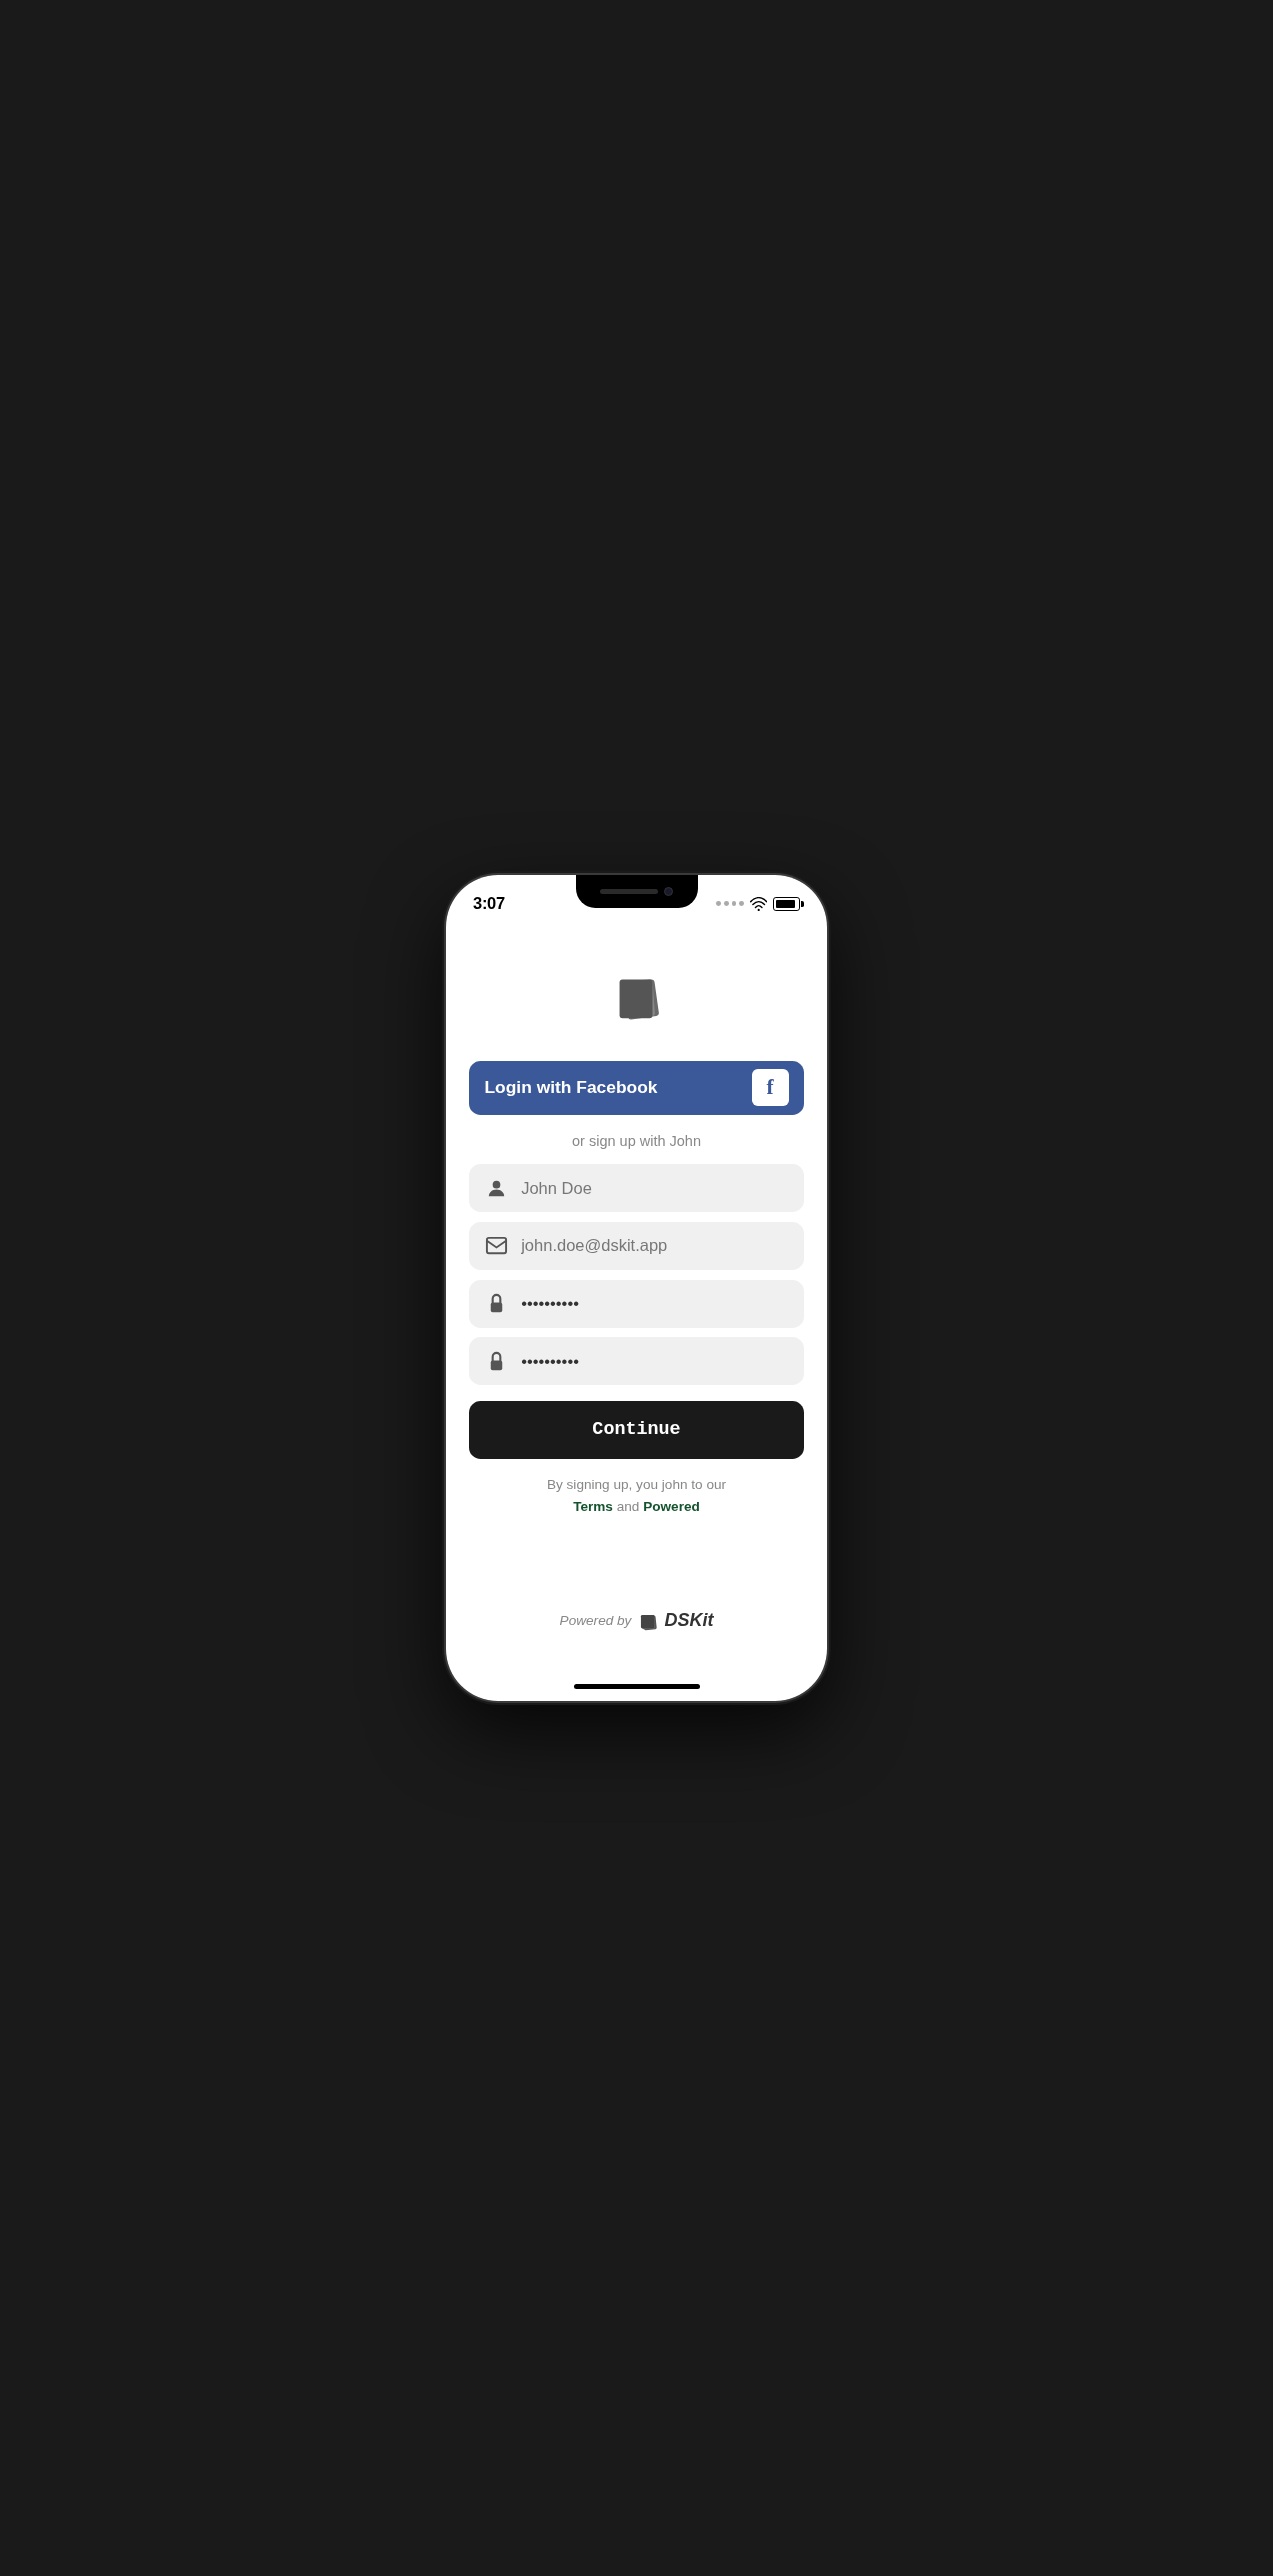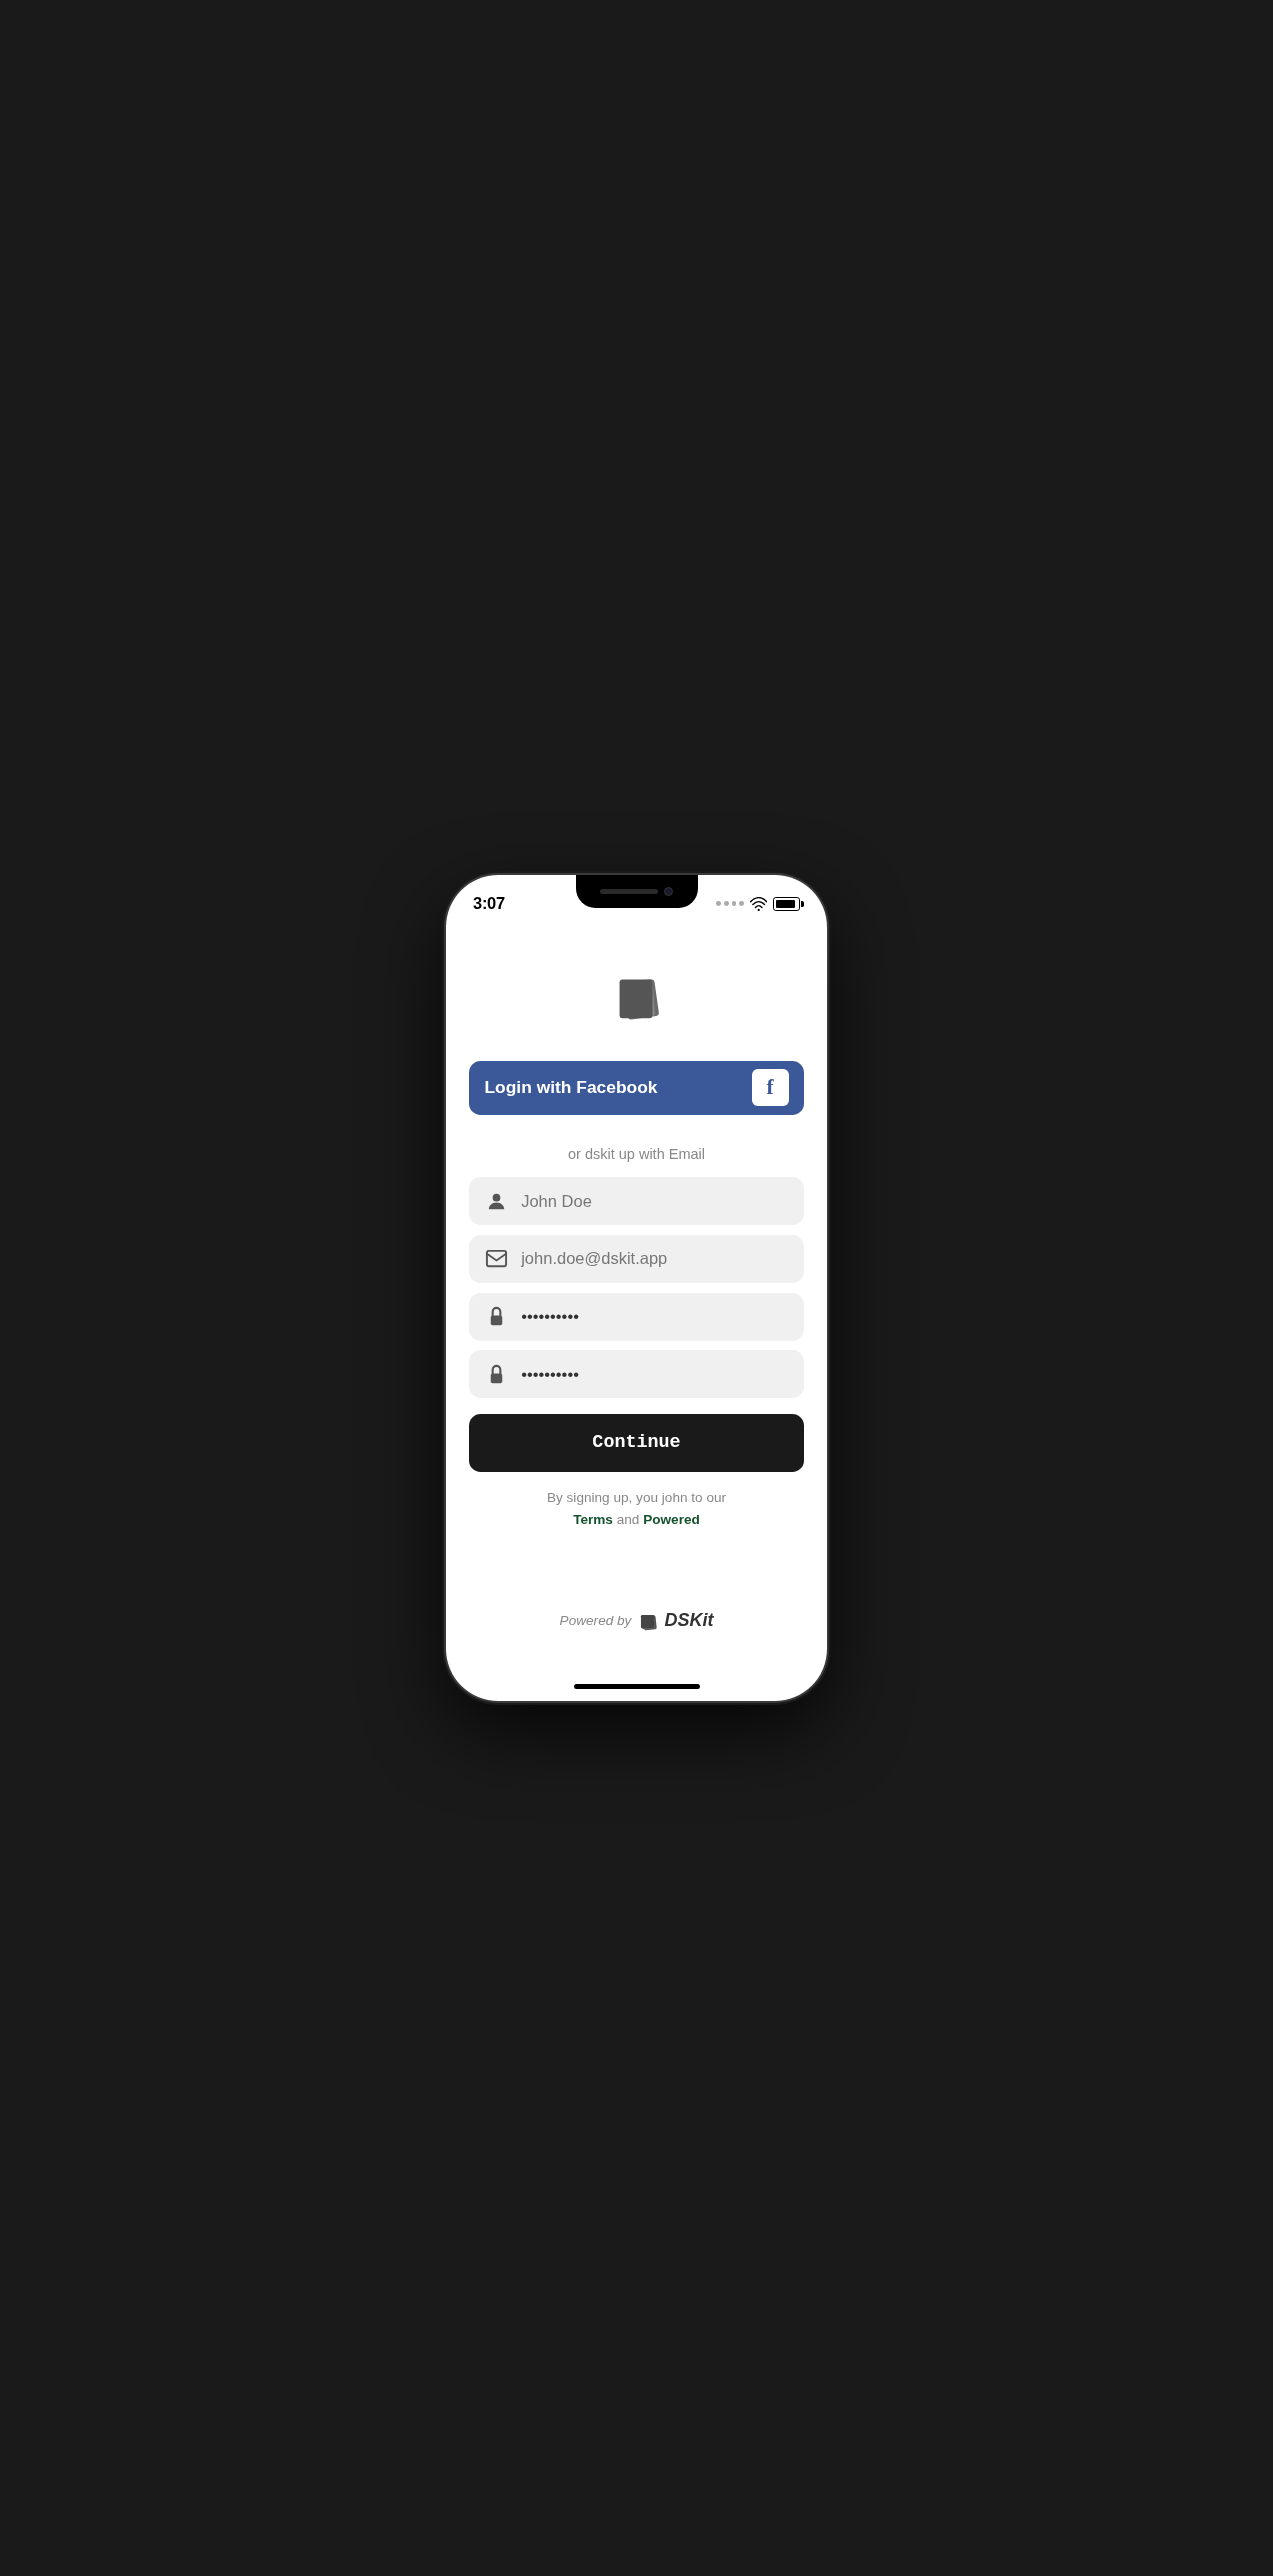--- a/index.html
+++ b/index.html
@@ -188,21 +188,21 @@
       width: 100%;
       background: #3b5998;
       border-radius: 11.6px;
       height: 54px;
       display: flex;
       align-items: center;
       justify-content: space-between;
       padding: 0 15.5px;
       border: none;
       cursor: pointer;
-      margin-bottom: 31px;
+      margin-bottom: 18px;
     }
 
     .facebook-btn-text {
       color: #fff;
       font-size: 17.4px;
       font-weight: 700;
     }
 
     .facebook-btn-icon {
       width: 37px;
@@ -395,21 +395,21 @@
         </svg>
       </div>
 
       <button class="facebook-btn">
         <span class="facebook-btn-text">Login with Facebook</span>
         <div class="facebook-btn-icon">
           <span>f</span>
         </div>
       </button>
 
-      <p class="or-text">or dskit up with Email</p>
+      <p class="or-text">or sign up with John</p>
 
       <div class="input-group">
 
         <div class="input-row">
           <div class="input-icon person-icon">
             <svg viewBox="0 0 24 24" fill="#555">
               <circle cx="12" cy="8" r="4"></circle>
               <path d="M4 20c0-4 3.6-7 8-7s8 3 8 7" stroke="#555" stroke-width="0" fill="#555"></path>
             </svg>
           </div>

